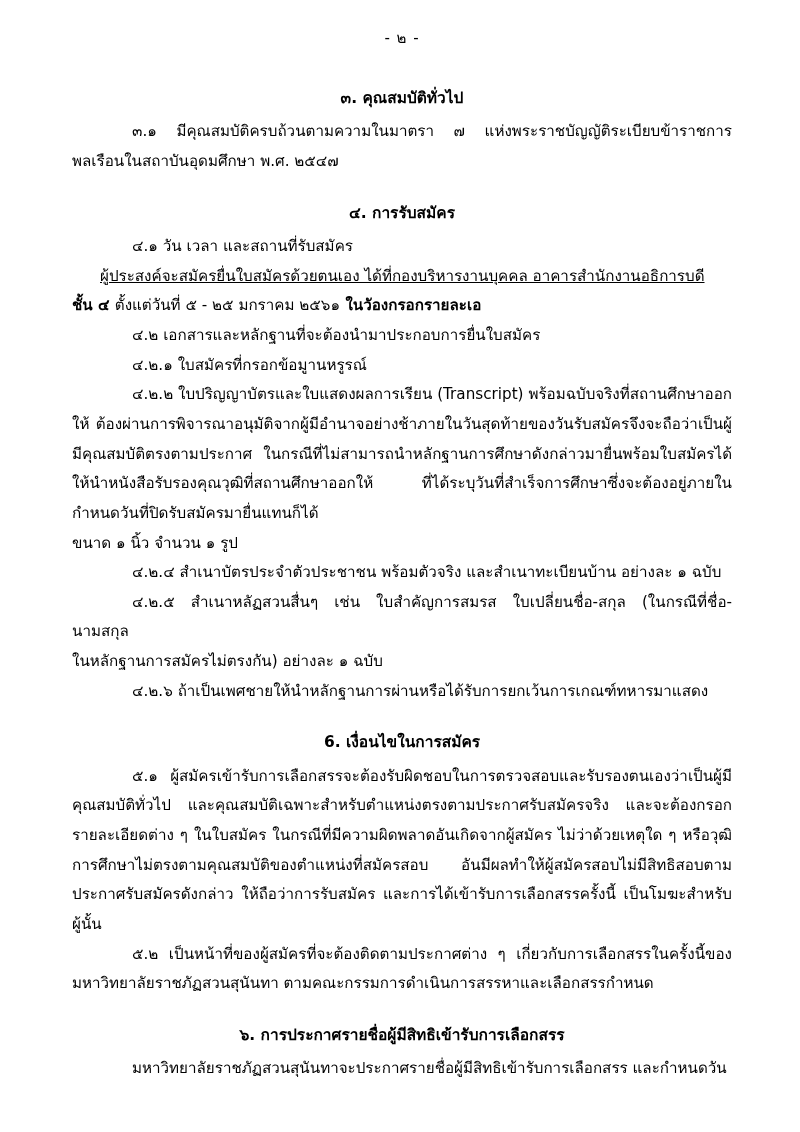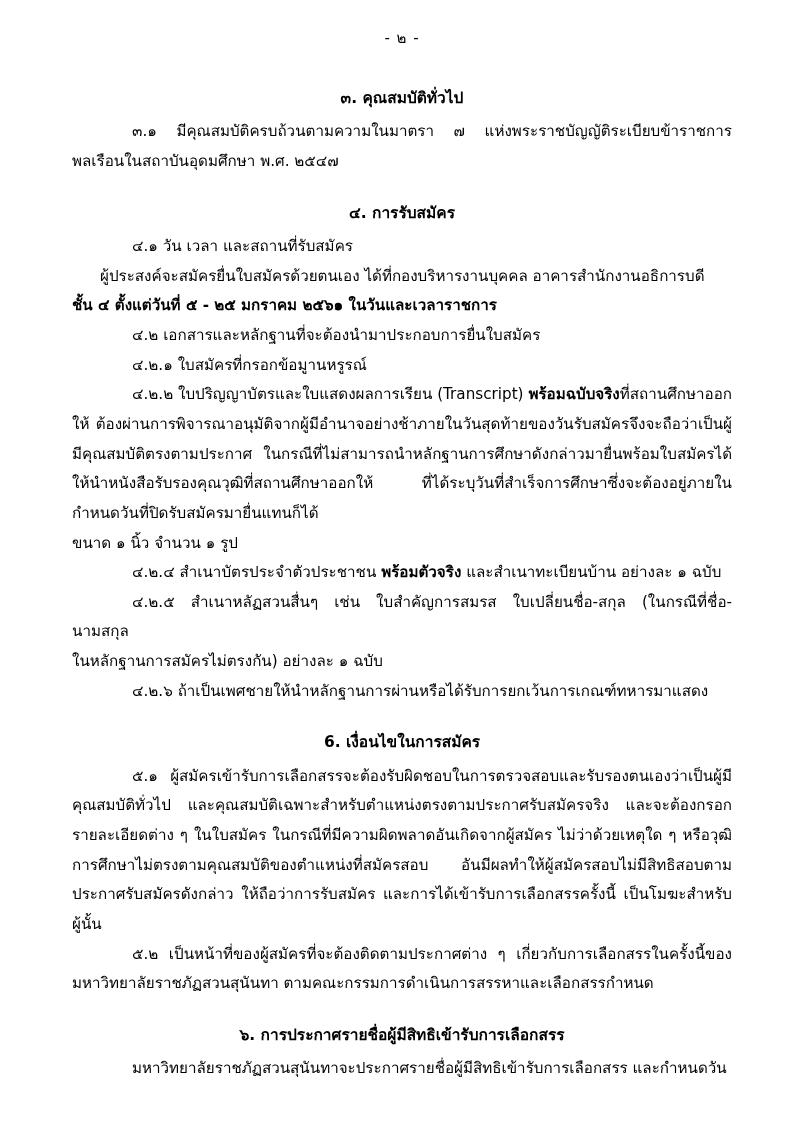--- a/index.html
+++ b/index.html
@@ -49,41 +49,42 @@
     line-height: 1.95;
     margin: 0;
     text-align: justify;
     text-justify: inter-word;
   }
   p.indent-big {
     text-indent: 60px;
   }
   p.indent-small {
     text-indent: 28px;
+    text-decoration: underline;
   }
-  b.bold { font-weight: bold; }
+  b.bold { font-weight: normal; }
   .spacer-sm { height: 6px; }
 </style>
 </head>
 <body>
 
 <div class="page">
   <div class="content">
 
     <div class="page-number">- ๒ -</div>
 
     <div class="heading">๓. คุณสมบัติทั่วไป</div>
     <p class="para indent-big">๓.๑ มีคุณสมบัติครบถ้วนตามความในมาตรา ๗ แห่งพระราชบัญญัติระเบียบข้าราชการพลเรือนในสถาบันอุดมศึกษา พ.ศ. ๒๕๔๗</p>
 
     <div class="spacer-sm"></div>
 
     <div class="heading">๔. การรับสมัคร</div>
     <p class="para indent-big">๔.๑ วัน เวลา และสถานที่รับสมัคร</p>
     <p class="para indent-small">ผู้ประสงค์จะสมัครยื่นใบสมัครด้วยตนเอง ได้ที่กองบริหารงานบุคคล อาคารสำนักงานอธิการบดี</p>
-    <p class="para heading-left"><span>ชั้น ๔ </span><b class="bold">ตั้งแต่วันที่ ๕ - ๒๕ มกราคม ๒๕๖๑</b><span> ในวันและเวลาราชการ</span></p>
+    <p class="para heading-left"><span>ชั้น ๔ </span><b class="bold">ตั้งแต่วันที่ ๕ - ๒๕ มกราคม ๒๕๖๑</b><span> ในวัองกรอกรายละเอ</span></p>
     <p class="para indent-big">๔.๒ เอกสารและหลักฐานที่จะต้องนำมาประกอบการยื่นใบสมัคร</p>
     <p class="para indent-big">๔.๒.๑ ใบสมัครที่กรอกข้อมูานหรูรณ์</p>
     <p class="para indent-big"><span>๔.๒.๒ ใบปริญญาบัตรและใบแสดงผลการเรียน (Transcript) </span><b class="bold">พร้อมฉบับจริง</b><span>ที่สถานศึกษาออกให้ ต้องผ่านการพิจารณาอนุมัติจากผู้มีอำนาจอย่างช้าภายในวันสุดท้ายของวันรับสมัครจึงจะถือว่าเป็นผู้มีคุณสมบัติตรงตามประกาศ ในกรณีที่ไม่สามารถนำหลักฐานการศึกษาดังกล่าวมายื่นพร้อมใบสมัครได้ ให้นำหนังสือรับรองคุณวุฒิที่สถานศึกษาออกให้ ที่ได้ระบุวันที่สำเร็จการศึกษาซึ่งจะต้องอยู่ภายในกำหนดวันที่ปิดรับสมัครมายื่นแทนก็ได้</span></p>
     <p class="para">ขนาด ๑ นิ้ว จำนวน ๑ รูป</p>
     <p class="para indent-big"><span>๔.๒.๔ สำเนาบัตรประจำตัวประชาชน </span><b class="bold">พร้อมตัวจริง</b><span> และสำเนาทะเบียนบ้าน อย่างละ ๑ ฉบับ</span></p>
     <p class="para indent-big">๔.๒.๕ สำเนาหลัฏสวนสื่นๆ เช่น ใบสำคัญการสมรส ใบเปลี่ยนชื่อ-สกุล (ในกรณีที่ชื่อ-นามสกุล</p>
     <p class="para">ในหลักฐานการสมัครไม่ตรงกัน) อย่างละ ๑ ฉบับ</p>
     <p class="para indent-big">๔.๒.๖ ถ้าเป็นเพศชายให้นำหลักฐานการผ่านหรือได้รับการยกเว้นการเกณฑ์ทหารมาแสดง</p>
 
     <div class="spacer-sm"></div>

